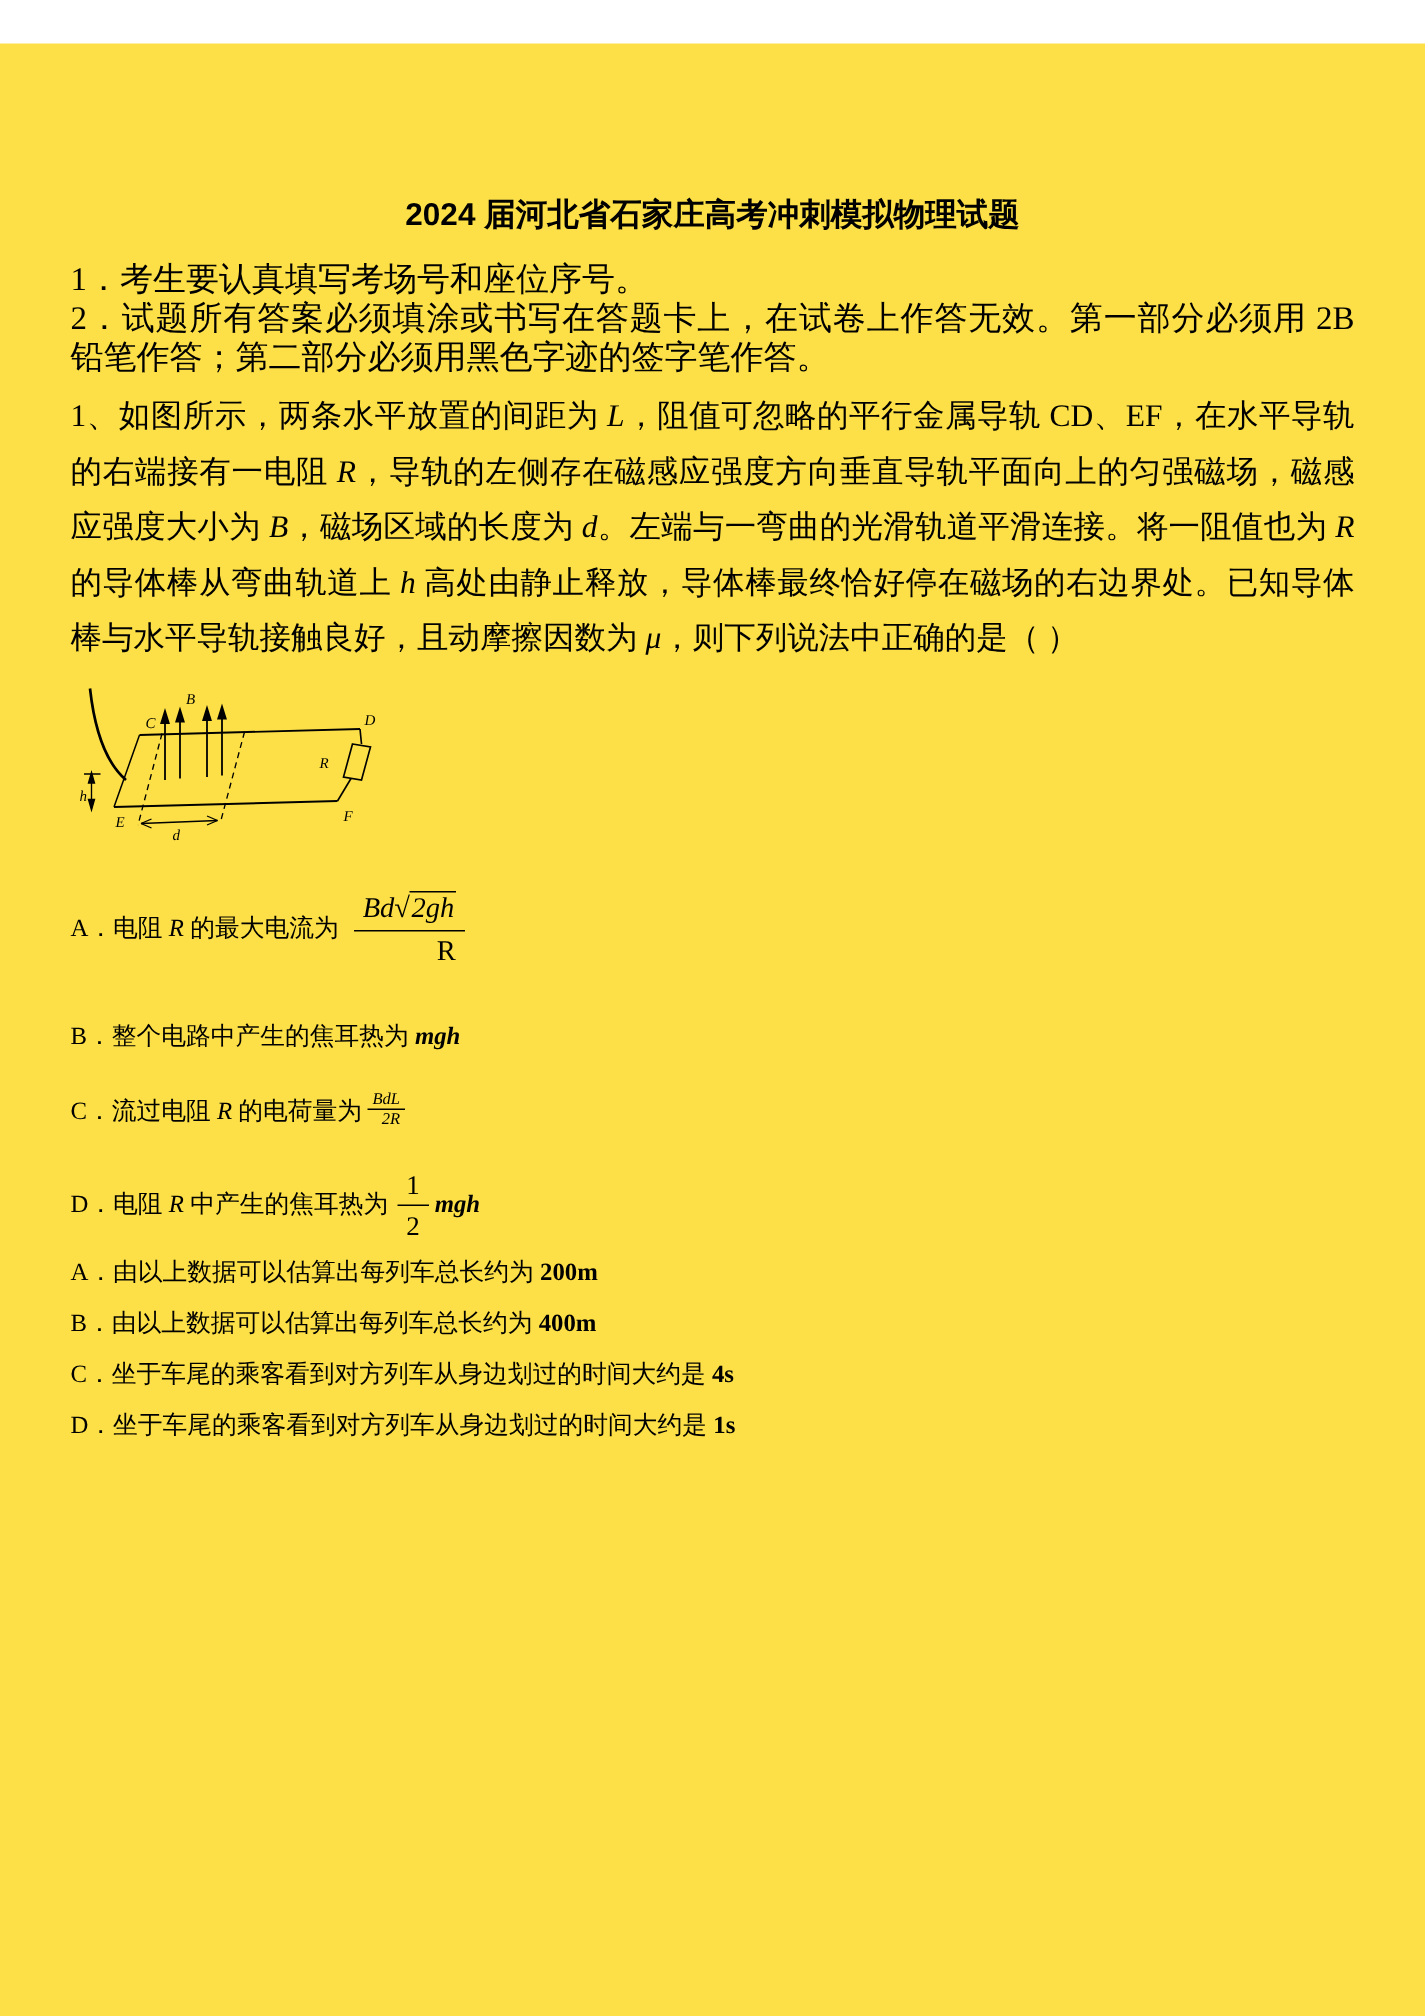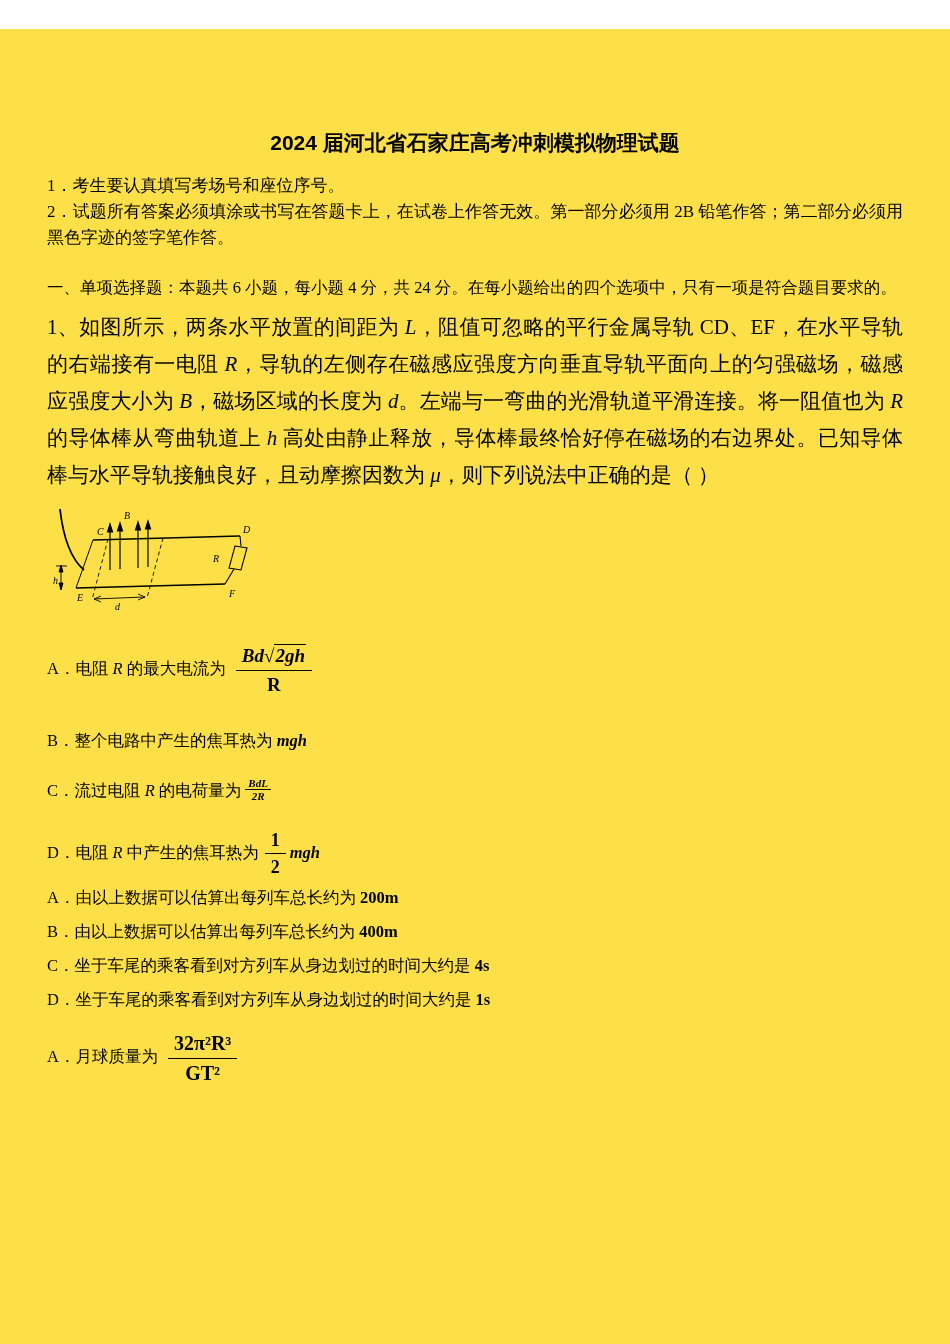--- a/index.html
+++ b/index.html
@@ -10,21 +10,21 @@
     color:#000;
   }
   .page { width:950px; height:1344px; padding:100px 47px 20px 47px; overflow:hidden; background:#fde047;margin-top:29px; }
 
   .title {
     font-family:"Liberation Sans","DejaVu Sans",sans-serif;
     font-size:21px; font-weight:700; text-align:center;
     margin-bottom:16px;
   }
   .notes-header { font-weight:700; font-size:16.5px; line-height:26px; }
-  .note-line { font-size:17px; line-height:26px; text-align:justify; }
+  .note-line { font-size:22px; line-height:26px; text-align:justify; }
   .section-header { margin-top:24px; font-size:16.5px; line-height:26px; text-align:justify; }
 
   .stem { font-size:21px; text-align:justify; }
   .q1-stem { line-height:37px; margin-top:8px; }
   .q2-stem { line-height:36px; margin-top:34px; }
   .q3-stem { line-height:36px; margin-top:4px; }
 
   .figure { display:block; margin:14px 0 0 6px; }
   .fig-label { font-family:"Liberation Serif","DejaVu Serif",serif; font-style:italic; font-size:10px; fill:#000; }
 
@@ -34,21 +34,21 @@
   .q1-opt-c { margin-top:22px; line-height:28px; }
   .q1-opt-d { margin-top:24px; }
   .q2-option { line-height:34px; }
   .q2-options { margin-top:2px; }
   .q3-opt-a { margin-top:14px; }
 
   .var { font-style:italic; }
   .bnum { font-weight:700; }
   .bolditalic { font-weight:700; font-style:italic; }
 
-  .frac { display:inline-block; vertical-align:middle; text-align:center; line-height:1.25; margin-left:10px;font-weight:bold; }
+  .frac { display:inline-block; vertical-align:middle; text-align:right; line-height:1.25; margin-left:10px; }
   .frac .num { display:block; border-bottom:1px solid #000; padding:0 6px 2px 6px; }
   .frac .den { display:block; padding:2px 6px 0 6px; }
   .frac-a { font-size:19px; }
   .frac-small { font-size:11px; margin-left:4px; vertical-align:top; line-height:1.1; }
   .frac-small .num, .frac-small .den { padding:0 3px; }
   .frac-half { font-size:18px; margin-left:6px; margin-right:4px; }
   .frac-big { font-size:20px; }
   .radical { font-style:normal; }
   .radicand { border-top:1.2px solid #000; font-style:italic; padding:0 1px; }
 </style>
@@ -57,21 +57,20 @@
 
 <div class="page">
 
   <h1 class="title">2024 届河北省石家庄高考冲刺模拟物理试题</h1>
 
   <div>
     <div class="note-line">1．考生要认真填写考场号和座位序号。</div>
     <div class="note-line">2．试题所有答案必须填涂或书写在答题卡上，在试卷上作答无效。第一部分必须用 2B 铅笔作答；第二部分必须用黑色字迹的签字笔作答。</div>
   </div>
 
-  <p class="section-header">一、单项选择题：本题共 6 小题，每小题 4 分，共 24 分。在每小题给出的四个选项中，只有一项是符合题目要求的。</p>
 
   <section>
     <p class="stem q1-stem"><span>1、如图所示，两条水平放置的间距为 </span><span class="var">L</span><span>，阻值可忽略的平行金属导轨 CD、EF，在水平导轨的右端接有一电阻 </span><span class="var">R</span><span>，导轨的左侧存在磁感应强度方向垂直导轨平面向上的匀强磁场，磁感应强度大小为 </span><span class="var">B</span><span>，磁场区域的长度为 </span><span class="var">d</span><span>。左端与一弯曲的光滑轨道平滑连接。将一阻值也为 </span><span class="var">R</span><span> 的导体棒从弯曲轨道上 </span><span class="var">h</span><span> 高处由静止释放，导体棒最终恰好停在磁场的右边界处。已知导体棒与水平导轨接触良好，且动摩擦因数为 </span><span class="var">μ</span><span>，则下列说法中正确的是（ ）</span></p>
 
     <svg class="figure" width="205" height="108" viewBox="0 0 205 108" xmlns="http://www.w3.org/2000/svg">
       <path d="M7,1 C10,28 17,50 31,62" fill="none" stroke="#000" stroke-width="1.8"></path>
       <line x1="40" y1="32" x2="187" y2="28" stroke="#000" stroke-width="1.3"></line>
       <line x1="23" y1="80" x2="172" y2="76" stroke="#000" stroke-width="1.3"></line>
       <line x1="40" y1="32" x2="23" y2="80" stroke="#000" stroke-width="1"></line>
       <line x1="55" y1="31" x2="39" y2="92" stroke="#000" stroke-width="0.9" stroke-dasharray="4,3"></line>
@@ -133,16 +132,15 @@
     <div class="q2-options">
       <div class="option q2-option"><span>A．由以上数据可以估算出每列车总长约为 </span><span class="bnum">200m</span></div>
       <div class="option q2-option"><span>B．由以上数据可以估算出每列车总长约为 </span><span class="bnum">400m</span></div>
       <div class="option q2-option"><span>C．坐于车尾的乘客看到对方列车从身边划过的时间大约是 </span><span class="bnum">4s</span></div>
       <div class="option q2-option"><span>D．坐于车尾的乘客看到对方列车从身边划过的时间大约是 </span><span class="bnum">1s</span></div>
     </div>
   </section>
 
   <section>
 
-    <div class="option q3-opt-a"><span>A．月球质量为</span><span class="frac frac-big"><span class="num">32π²R³</span><span class="den">GT²</span></span></div>
   </section>
 
 </div>
 
 </body></html>

